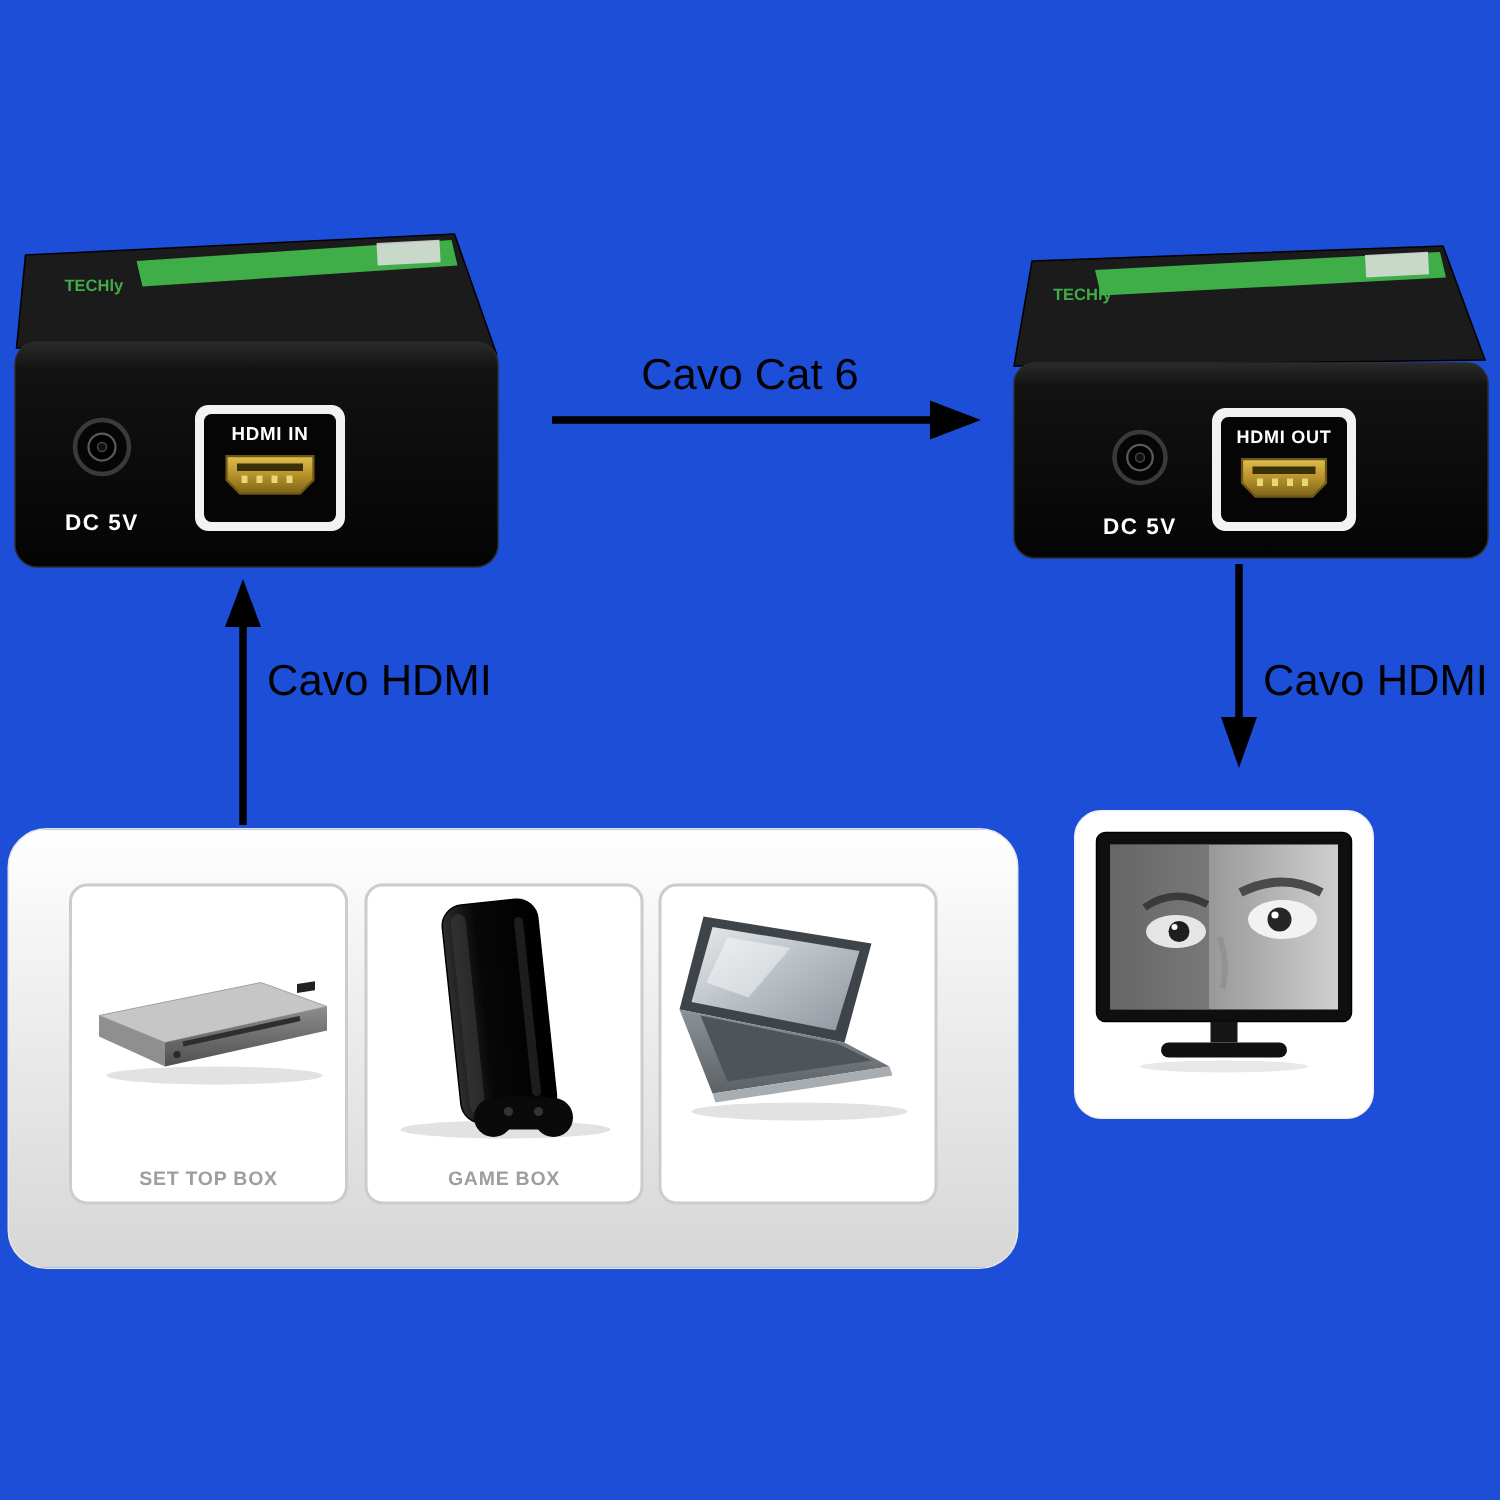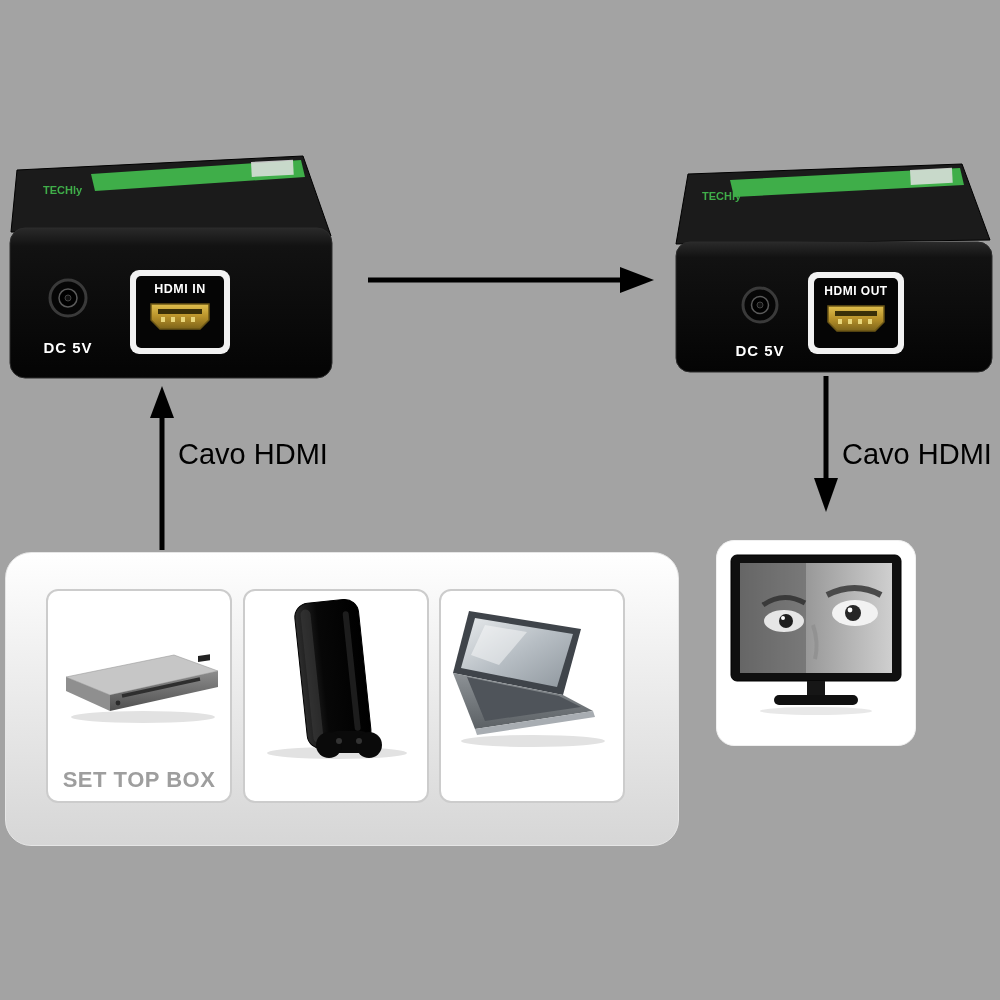--- a/index.html
+++ b/index.html
@@ -1,36 +1,36 @@
 <!DOCTYPE html>
 <html><head>
 <meta charset="utf-8">
 <style>
   html,body{margin:0;padding:0;background:#fff;}
   .stage{
-    position:relative;width:1000px;height:1000px;background:#a3a3a3;overflow:hidden;
+    position:relative;width:1000px;height:1000px;background:#1d4ed8;overflow:hidden;
     font-family:"Liberation Sans", sans-serif;
   }
   .abs{position:absolute;}
   .conn-label{
     position:absolute;font-size:29px;color:#000;font-weight:400;white-space:nowrap;
   }
   .panel{
     position:absolute;left:5px;top:552px;width:672px;height:292px;border-radius:26px;
     background:linear-gradient(180deg,#ffffff 0%,#f0f0f0 35%,#d6d6d6 100%);
     border:1px solid #e6e6e6;
   }
   .src-card{
     position:absolute;top:36px;width:186px;height:214px;background:#ffffff;
     border:2px solid #cccccc;border-radius:12px;box-sizing:border-box;
   }
   .src-card svg{position:absolute;top:4px;left:0;}
   .src-label{
     position:absolute;bottom:8px;left:0;width:100%;text-align:center;
-    font-size:22px;font-weight:bold;color:#9e9e9e;letter-spacing:0.5px;
+    font-size:13px;font-weight:bold;color:#9e9e9e;letter-spacing:0.5px;
   }
   .tv-card{
     position:absolute;left:716px;top:540px;width:198px;height:204px;background:#ffffff;
     border-radius:18px;border:1px solid #f0f0f0;
   }
 </style>
 </head>
 <body>
 
 <div class="stage">
@@ -124,20 +124,21 @@
         <rect x="186" y="159" width="4" height="5"></rect>
           <rect x="196" y="159" width="4" height="5"></rect>
       </g>
     </g>
   </svg>
 
   <svg class="abs" style="left:368px;top:258px;" width="288" height="44" viewBox="0 0 288 44">
     <line x1="0" y1="22" x2="252" y2="22" stroke="#000" stroke-width="5"></line>
     <polygon points="252,9 286,22 252,35" fill="#000"></polygon>
   </svg>
+  <div class="conn-label" style="left:395px;top:234px;width:210px;text-align:center;">Cavo Cat 6</div>
 
   <svg class="abs" style="left:142px;top:382px;" width="40" height="170" viewBox="0 0 40 170">
     <line x1="20" y1="168" x2="20" y2="32" stroke="#000" stroke-width="5"></line>
     <polygon points="8,36 20,4 32,36" fill="#000"></polygon>
   </svg>
   <div class="conn-label" style="left:178px;top:438px;">Cavo HDMI</div>
 
   <svg class="abs" style="left:806px;top:376px;" width="40" height="142" viewBox="0 0 40 142">
     <line x1="20" y1="0" x2="20" y2="106" stroke="#000" stroke-width="5"></line>
     <polygon points="8,102 32,102 20,136" fill="#000"></polygon>
@@ -181,20 +182,21 @@
           <rect x="104" y="18" width="6" height="120" rx="3" fill="#1d1d1d"></rect>
         </g>
         <g>
           <rect x="82" y="136" width="44" height="22" rx="10" fill="#0a0a0a"></rect>
           <circle cx="84" cy="150" r="13" fill="#0a0a0a"></circle>
           <circle cx="124" cy="150" r="13" fill="#0a0a0a"></circle>
           <circle cx="94" cy="146" r="3" fill="#333"></circle>
           <circle cx="114" cy="146" r="3" fill="#333"></circle>
         </g>
       </svg>
+      <div class="src-label">GAME BOX</div>
     </div>
 
     <div class="src-card" style="left:433px;">
       <svg width="182" height="168" viewBox="0 0 182 168">
         <defs>
           <linearGradient id="lapScreen" x1="0" y1="0" x2="1" y2="1">
             <stop offset="0" stop-color="#e7eaec"></stop>
               <stop offset="0.5" stop-color="#b7bec4"></stop>
             <stop offset="1" stop-color="#8f979e"></stop>
           </linearGradient>

